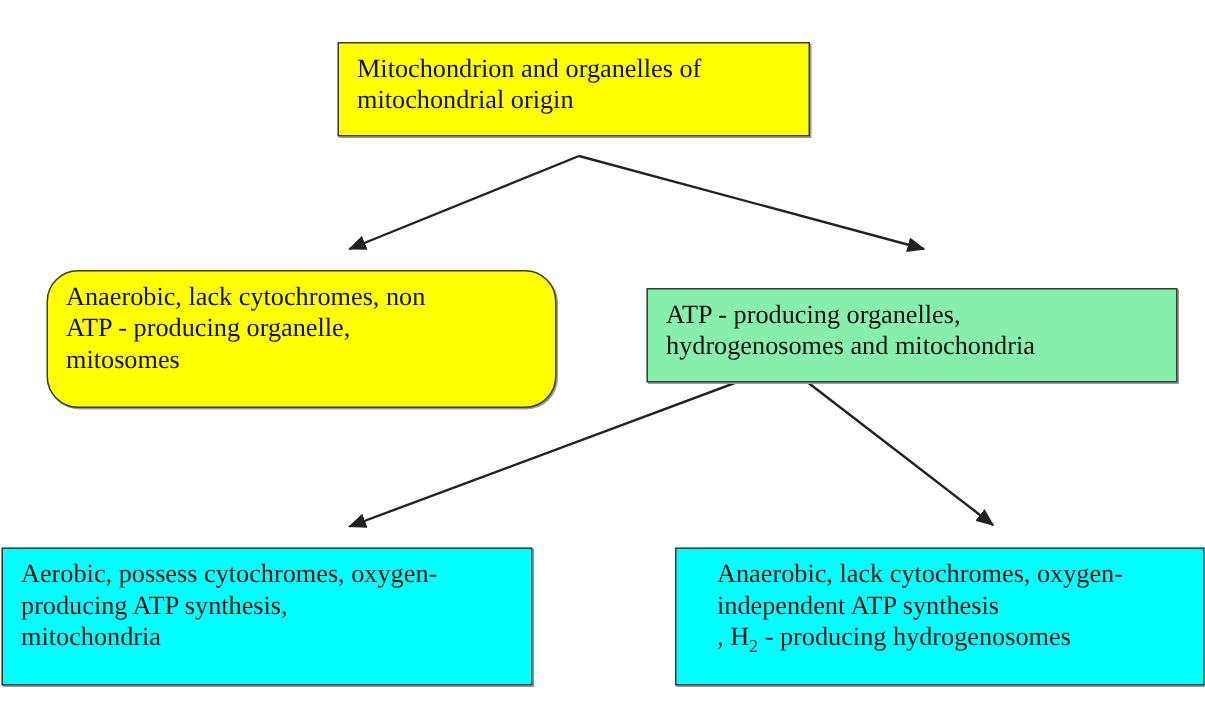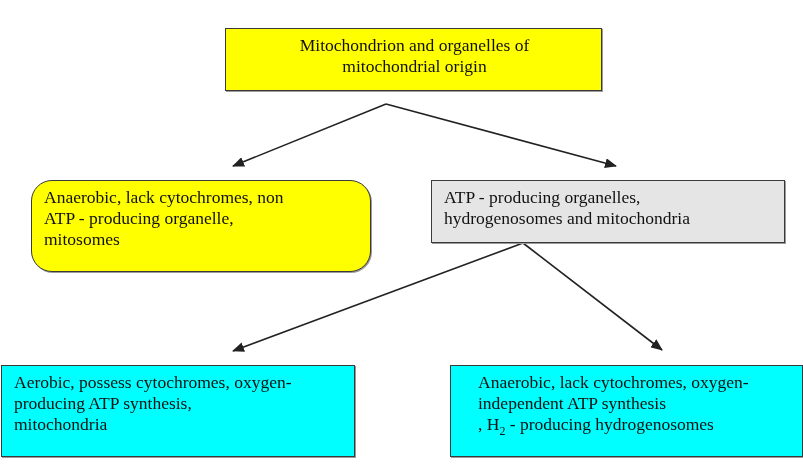--- a/index.html
+++ b/index.html
@@ -18,21 +18,21 @@
       position: absolute;
       box-sizing: border-box;
       border: 1.5px solid #3a3a3a;
       box-shadow: 1px 1px 0 #9a9a9a;
       padding: 6px 10px 4px 12px;
       font-size: 17.5px;
       line-height: 21px;
       color: #111111;
       white-space: pre-line;
     }
-    #n-root { left: 225px; top: 28px; width: 377px; height: 63px; text-align: center; }
+    #n-root { left: 225px; top: 28px; width: 315px; height: 63px; }
     #n-mito { left: 31px; top: 180px; width: 340px; height: 92px; }
     #n-atp  { left: 431px; top: 180px; width: 354px; height: 63px; }
     #n-aer  { left: 1px;  top: 365px; width: 354px; height: 92px; }
     #n-ana  { left: 450px; top: 365px; width: 353px; height: 92px; padding-left: 27px; }
     #edges {
       position: absolute;
       left: 0; top: 0;
       width: 803px; height: 470px;
       pointer-events: none;
     }
@@ -53,21 +53,21 @@
   <line x1="523" y1="243" x2="662" y2="350" stroke="#222222" stroke-width="1.6" marker-end="url(#arrowhead)"></line>
 </svg>
 
 <div id="n-root" class="node" style="background: rgb(255, 255, 0); border-color: rgb(58, 58, 58);">Mitochondrion and organelles of
 mitochondrial origin</div>
 
 <div id="n-mito" class="node" style="background: rgb(255, 255, 0); border-color: rgb(58, 58, 58); border-radius: 21px;">Anaerobic, lack cytochromes, non
 ATP - producing organelle,
 mitosomes</div>
 
-<div id="n-atp" class="node" style="background: #e5e5e5; border-color: rgb(58, 58, 58);">ATP - producing organelles,
+<div id="n-atp" class="node" style="background: #86efac; border-color: rgb(58, 58, 58); margin-top: 12px;">ATP - producing organelles,
 hydrogenosomes and mitochondria</div>
 
 <div id="n-aer" class="node" style="background: rgb(0, 255, 255); border-color: rgb(58, 58, 58);">Aerobic, possess cytochromes, oxygen-
 producing ATP synthesis,
 mitochondria</div>
 
 <div id="n-ana" class="node" style="background: rgb(0, 255, 255); border-color: rgb(58, 58, 58);"><span>Anaerobic, lack cytochromes, oxygen-</span>
 <span>independent ATP synthesis</span>
 <span>, H</span><sub>2</sub><span> - producing hydrogenosomes</span></div>
 

